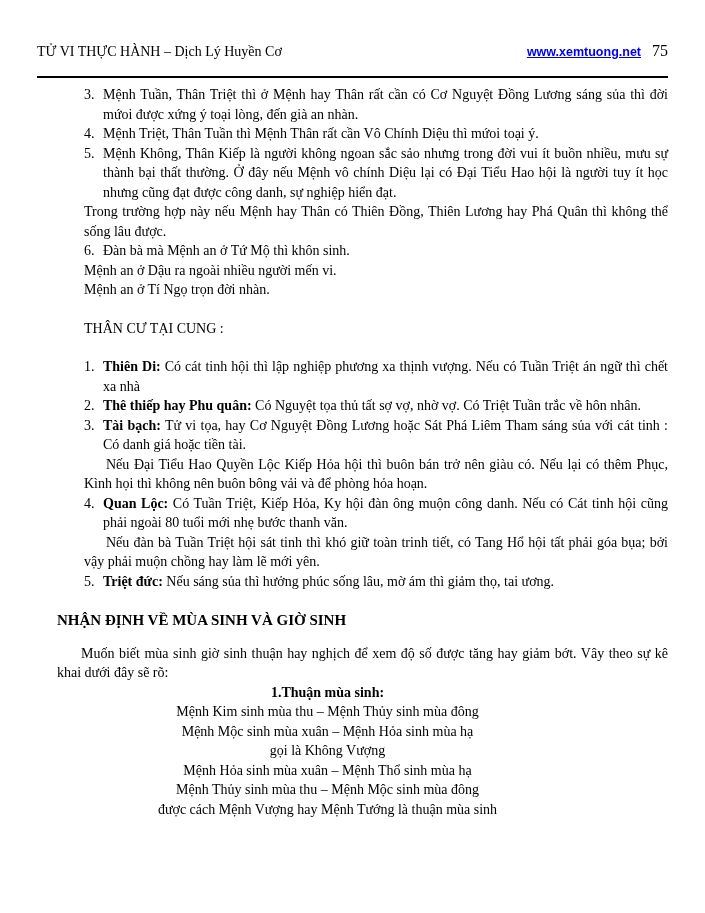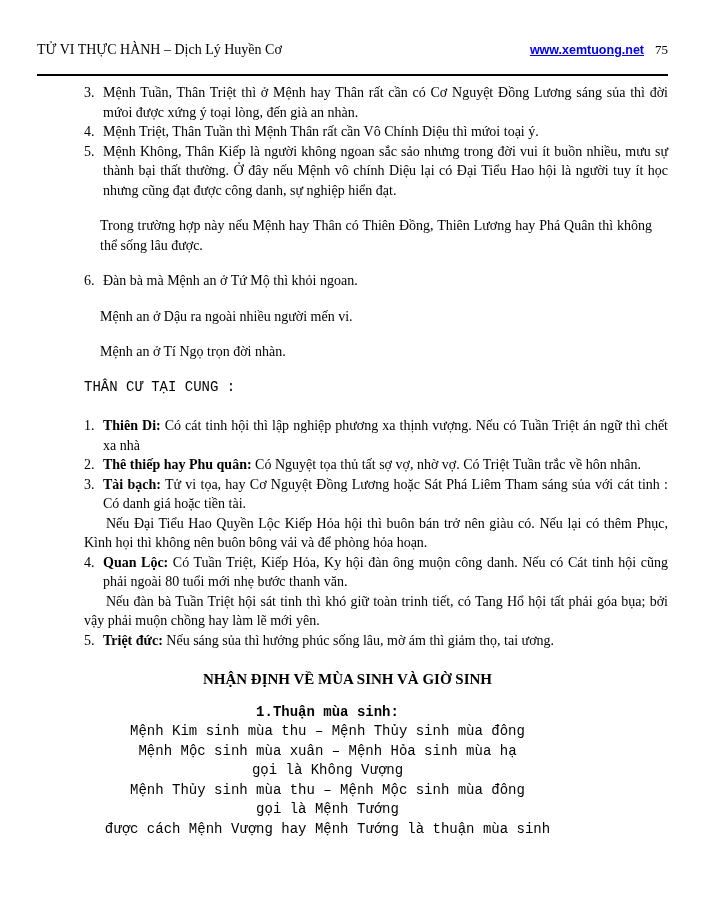--- a/index.html
+++ b/index.html
@@ -18,43 +18,43 @@
     margin: 42px 37px 16px 37px;
     font-size: 14px;
   }
   .header-title { white-space: nowrap; }
   .header-right { display: flex; align-items: baseline; gap: 11px; }
   .header-link {
     font-family: "Liberation Sans", sans-serif;
     font-weight: bold; font-size: 12.5px;
     text-decoration: underline; cursor: pointer;
   }
-  .header-pagenum { font-size: 13px; }
+  .header-pagenum { font-size: 16px; }
   .rule { height: 2px; background: #000; margin: 7px 37px 0 37px; }
 
   
   .content {
     margin: 7px 37px 0 37px;
     font-size: 14px; line-height: 19.5px;
   }
   .block-a { margin-left: 47px; }
   .li { display: flex; }
   .num { flex: 0 0 19px; }
   .litext { flex: 1; text-align: justify; }
-  .para { margin: 16px; text-align: justify; }
+  .para { margin: 0; text-align: justify; }
   .extra { margin: 0; text-indent: 22px; text-align: justify; }
-  .subhead { margin: 11px 0 19px 0; font-family: Liberation Mono, monospace; }
+  .subhead { margin: 19px 0 19px 0; }
 
   .section-c { margin-left: 20px; }
   .center-head {
-    font-size: 15px; font-weight: bold; text-align: center;
+    font-size: 15px; font-weight: bold; 
     margin: 20px 30px 13px 0;
   }
   .intro { margin: 0 0 0 0; text-indent: 24px; text-align: justify; }
-  .center-block { text-align: center; margin-right: 70px; font-family: Liberation Mono, monospace; }
+  .center-block { text-align: center; margin-right: 70px; }
   .center-line { margin: 0; }
   .bold { font-weight: bold; }
 </style>
 </head>
 <body>
 
 <div class="page">
 
   <div class="header">
     <span class="header-title">TỬ VI THỰC HÀNH – Dịch Lý Huyền Cơ</span>
@@ -78,21 +78,21 @@
       </div>
       <div class="li">
         <span class="num">5.</span>
         <div class="litext">Mệnh Không, Thân Kiếp là người không ngoan sắc sảo nhưng trong đời vui ít buồn nhiều, mưu sự thành bại thất thường. Ở đây nếu Mệnh vô chính Diệu lại có Đại Tiểu Hao hội là người tuy ít học nhưng cũng đạt được công danh, sự nghiệp hiển đạt.</div>
       </div>
 
       <p class="para">Trong trường hợp này nếu Mệnh hay Thân có Thiên Đồng, Thiên Lương hay Phá Quân thì không thể sống lâu được.</p>
 
       <div class="li">
         <span class="num">6.</span>
-        <div class="litext">Đàn bà mà Mệnh an ở Tứ Mộ thì khỏi ngoan.</div>
+        <div class="litext">Đàn bà mà Mệnh an ở Tứ Mộ thì khôn sinh.</div>
       </div>
       <p class="para">Mệnh an ở Dậu ra ngoài nhiều người mến vi.</p>
       <p class="para">Mệnh an ở Tí Ngọ trọn đời nhàn.</p>
 
       <p class="subhead">THÂN CƯ TẠI  CUNG :</p>
 
       <div class="li">
         <span class="num">1.</span>
         <div class="litext"><b class="bold">Thiên Di:</b><span> Có cát tinh hội thì lập nghiệp phương xa thịnh vượng. Nếu có Tuần Triệt án ngữ thì chết xa nhà</span></div>
       </div>
@@ -115,25 +115,26 @@
       <p class="extra">Nếu đàn bà Tuần Triệt hội sát tinh thì khó giữ toàn trinh tiết, có Tang Hổ hội tất phải góa bụa; bởi vậy phải muộn chồng hay làm lẽ mới yên.</p>
 
       <div class="li">
         <span class="num">5.</span>
         <div class="litext"><b class="bold">Triệt đức:</b><span> Nếu sáng sủa thì hưởng phúc sống lâu, mờ ám thì giảm thọ, tai ương.</span></div>
       </div>
     </div>
 
     <div class="section-c">
       <div class="center-head">NHẬN ĐỊNH VỀ MÙA SINH VÀ GIỜ SINH</div>
+      <p class="intro">Muốn biết mùa sinh giờ sinh thuận hay nghịch để xem độ số được tăng hay giảm bớt. Vây theo sự kê khai dưới đây sẽ rõ:</p>
       <div class="center-block">
         <p class="center-line bold">1.Thuận mùa sinh:</p>
         <p class="center-line">Mệnh Kim sinh mùa thu – Mệnh Thủy sinh mùa đông</p>
         <p class="center-line">Mệnh Mộc sinh mùa xuân – Mệnh Hỏa sinh mùa hạ</p>
         <p class="center-line">gọi là Không Vượng</p>
+        <p class="center-line">Mệnh Hỏa sinh mùa xuân – Mệnh Thổ sinh mùa hạ</p>
         <p class="center-line">Mệnh Thủy sinh mùa thu – Mệnh Mộc sinh mùa đông</p>
-        <p class="center-line">gọi là Mệnh Tướng</p>
         <p class="center-line">được cách Mệnh Vượng hay Mệnh Tướng là thuận mùa sinh</p>
       </div>
     </div>
   </div>
 
 </div>
 
 </body></html>

